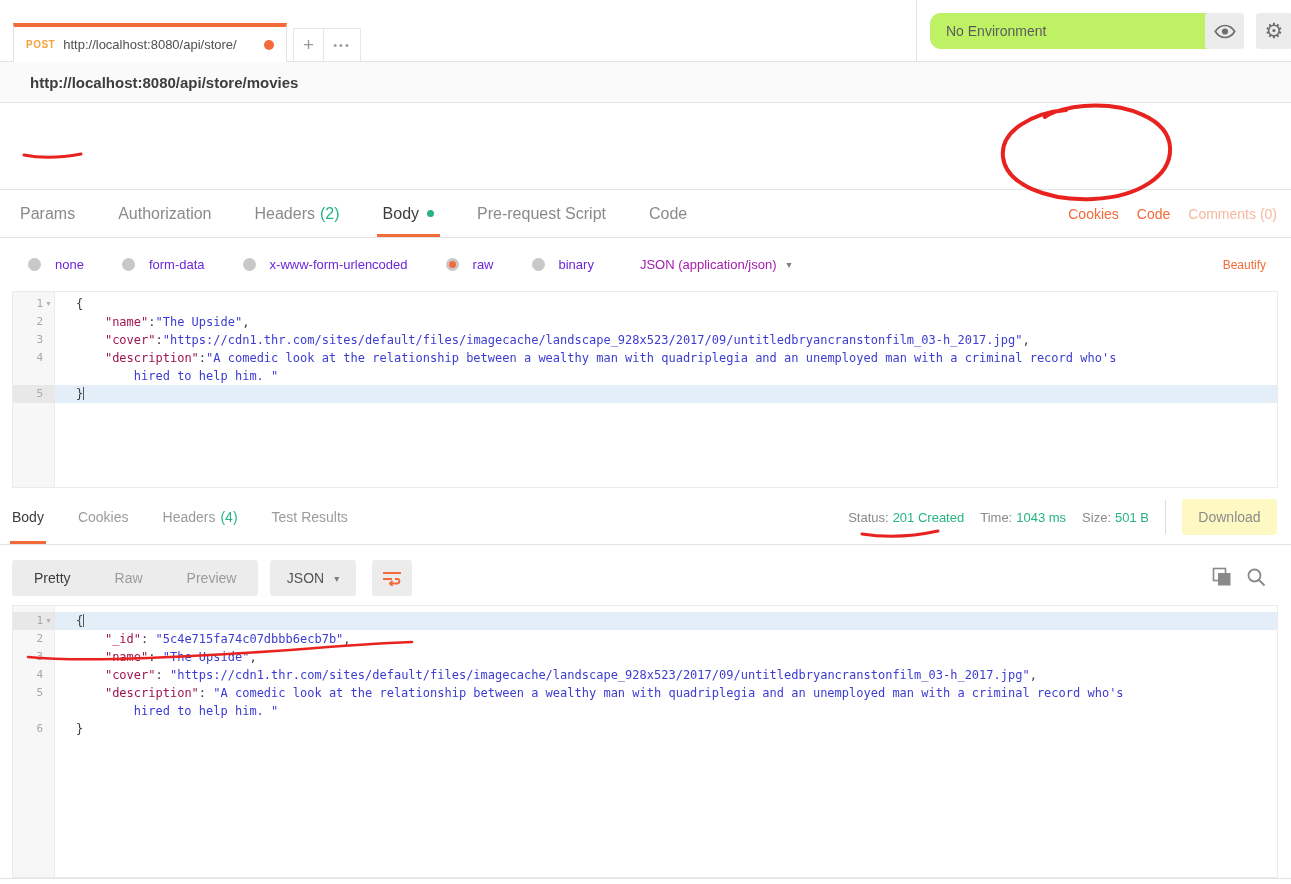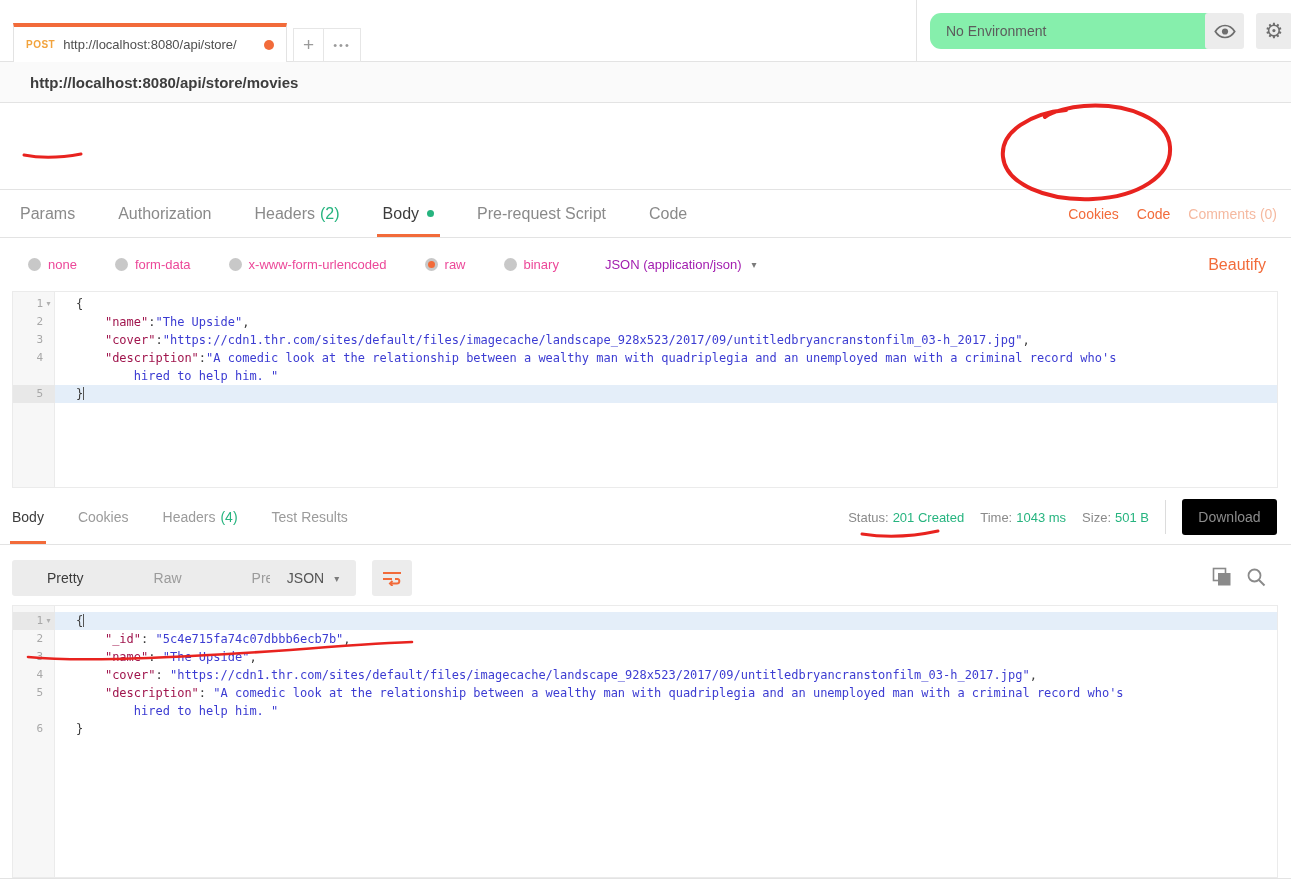--- a/index.html
+++ b/index.html
@@ -14,21 +14,21 @@
                 border:1px solid #e3e3e3; border-bottom:none; border-top:4px solid #f26b3a;
                 display:flex; align-items:center; padding:0 12px; cursor:default; }
   .tab-method { font-size:10px; font-weight:bold; color:#f2a33c; letter-spacing:.5px; margin-right:8px; }
   .tab-url { font-size:13px; color:#4f4f4f; white-space:nowrap; overflow:hidden; flex:1; }
   .tab-dot { width:10px; height:10px; border-radius:50%; background:#f26b3a; margin-left:6px; flex-shrink:0; }
   .tab-sq { position:absolute; top:28px; height:34px; background:#fff; border:1px solid #e6e6e6;
             display:flex; align-items:center; justify-content:center; color:#9a9a9a; }
   .tab-plus { left:293px; width:31px; font-size:19px; font-weight:400; }
   .tab-more { left:323px; width:38px; font-size:11px; letter-spacing:2px; }
   .hdr-divider { position:absolute; left:916px; top:0; width:1px; height:62px; background:#e3e3e3; }
-  .env-btn { position:absolute; left:930px; top:13px; width:306px; height:36px; background:#86efac;
+  .env-btn { position:absolute; left:930px; top:13px; width:306px; height:36px; background:#bef264;
              border-radius:11px; display:flex; align-items:center; padding:0 16px; }
   .env-label { font-size:14px; color:#5c5c5c; flex:1; }
   .caret { font-size:10px; color:#7b7b7b; }
   .icon-btn { position:absolute; top:13px; height:36px; background:#ececec; border-radius:3px;
               display:flex; align-items:center; justify-content:center; }
   .eye-btn { left:1205px; width:39px; }
   .gear-btn { left:1256px; width:36px; }
   .gear-glyph { font-size:21px; color:#6e6e6e; font-family:"DejaVu Sans", sans-serif; line-height:1; }
 
   
@@ -72,24 +72,24 @@
   .olink { font-size:14px; color:#f26b3a; cursor:pointer; }
   .olink.dim { color:#f5b9a0; }
 
   
   .r-modes { position:absolute; left:0; top:238px; width:1291px; height:53px; background:#fff;
              display:flex; align-items:center; padding-left:28px; }
   .mode { display:flex; align-items:center; margin-right:38px; cursor:pointer; }
   .radio { width:13px; height:13px; border-radius:50%; background:#c8c8c8; position:relative; }
   .radio.sel::after { content:""; position:absolute; left:3px; top:3px; width:7px; height:7px;
                       border-radius:50%; background:#f26b3a; }
-  .mode-label { font-size:13px; color:#ec4899; margin-left:7px; }
+  .mode-label { font-size:13px; color:#6d28d9; margin-left:14px; }
   .ctype { display:flex; align-items:center; margin-left:8px; cursor:pointer; }
   .ctype-label { font-size:13px; color:#a21caf; margin-right:10px; }
-  .beautify { position:absolute; right:25px; font-size:16px; color:#f26b3a; cursor:pointer; }
+  .beautify { position:absolute; right:25px; font-size:12px; color:#f26b3a; cursor:pointer; }
 
   
   .editor { position:absolute; left:12px; width:1266px; background:#fff; border:1px solid #ebebeb; overflow:hidden; }
   .ed-req { top:291px; height:197px; padding-top:3px; }
   .ed-res { top:605px; height:273px; padding-top:6px; }
   .gcol { position:absolute; left:0; top:0; bottom:0; width:42px; background:#f7f7f7;
           border-right:1px solid #ebebeb; }
   .crow { display:flex; height:18px; line-height:18px; position:relative; }
   .gut { width:42px; flex-shrink:0; display:flex; justify-content:flex-end; align-items:center;
          padding-right:1px; }
@@ -107,28 +107,28 @@
                border-bottom:1px solid #e3e3e3; display:flex; align-items:center; padding-left:12px; }
   .restab { height:100%; display:flex; align-items:center; font-size:14px; color:#9b9b9b;
             margin-right:34px; cursor:pointer; position:relative; }
   .restab.active { color:#3c3c3c; }
   .restab.active::after { content:""; position:absolute; left:-2px; right:-2px; bottom:0; height:3px; background:#f26b3a; }
   .restab .cnt { color:#26b47f; margin-left:5px; }
   .res-status { position:absolute; right:14px; top:0; height:56px; display:flex; align-items:center; gap:16px; }
   .stat-pair { font-size:13px; color:#8a8a8a; }
   .stat-val { color:#26b47f; margin-left:4px;margin-top:16px; }
   .vdiv { width:1px; height:34px; background:#dcdcdc; }
-  .download-btn { width:95px; height:36px; background:#000000; border-radius:3px; display:flex;
+  .download-btn { width:95px; height:36px; background:#fef9c3; border-radius:3px; display:flex;
                   align-items:center; justify-content:center; font-size:14px; color:#8c8c8c; cursor:pointer; }
 
   
   .r-restools { position:absolute; left:0; top:545px; width:1291px; height:60px; background:#fff; }
   .viewgroup { position:absolute; left:12px; top:15px; height:36px; background:#ececec; border-radius:3px;
                display:flex; align-items:center; }
-  .viewbtn { padding:0 35px; font-size:14px; color:#9b9b9b; height:100%; display:flex; align-items:center; cursor:pointer; }
+  .viewbtn { padding:0 22px; font-size:14px; color:#9b9b9b; height:100%; display:flex; align-items:center; cursor:pointer; }
   .viewbtn.active { color:#3c3c3c; }
   .fmt-pill { position:absolute; left:270px; top:15px; width:86px; height:36px; background:#ececec;
               border-radius:3px; display:flex; align-items:center; justify-content:center; gap:10px; cursor:pointer; }
   .fmt-label { font-size:14px; color:#555; }
   .wrap-pill { position:absolute; left:372px; top:15px; width:40px; height:36px; background:#ececec;
                border-radius:3px; display:flex; align-items:center; justify-content:center; cursor:pointer; }
   .tool-ico { position:absolute; top:22px; cursor:pointer; }
   .copy-ico { left:1212px; } .search-ico { left:1246px; }
 
   .bottom-strip { position:absolute; left:0; top:878px; width:1291px; height:6px; background:#fff;

